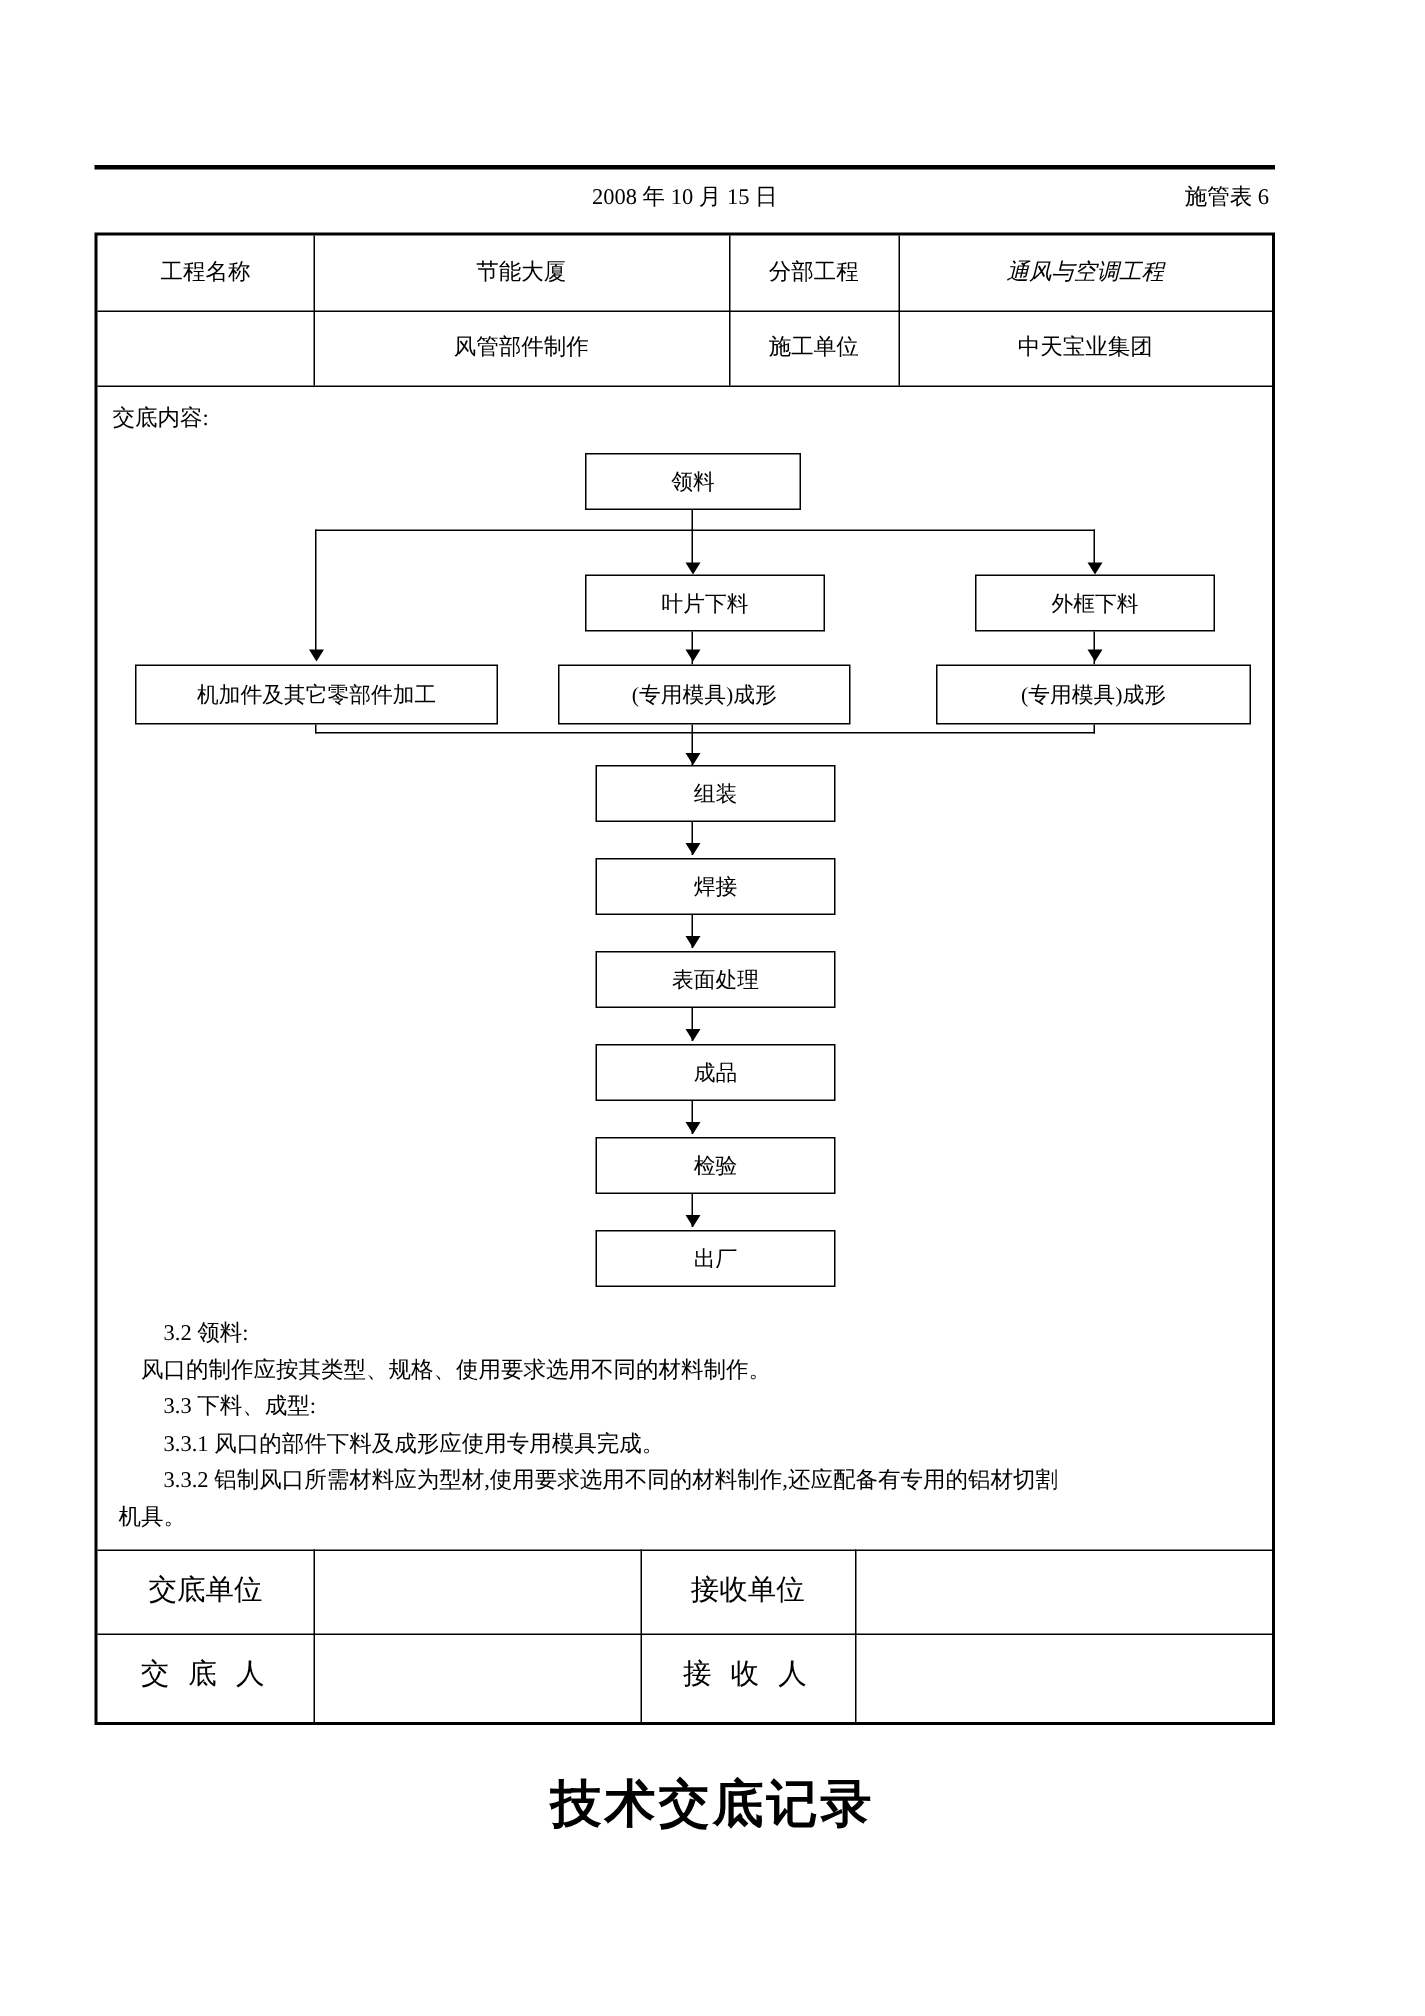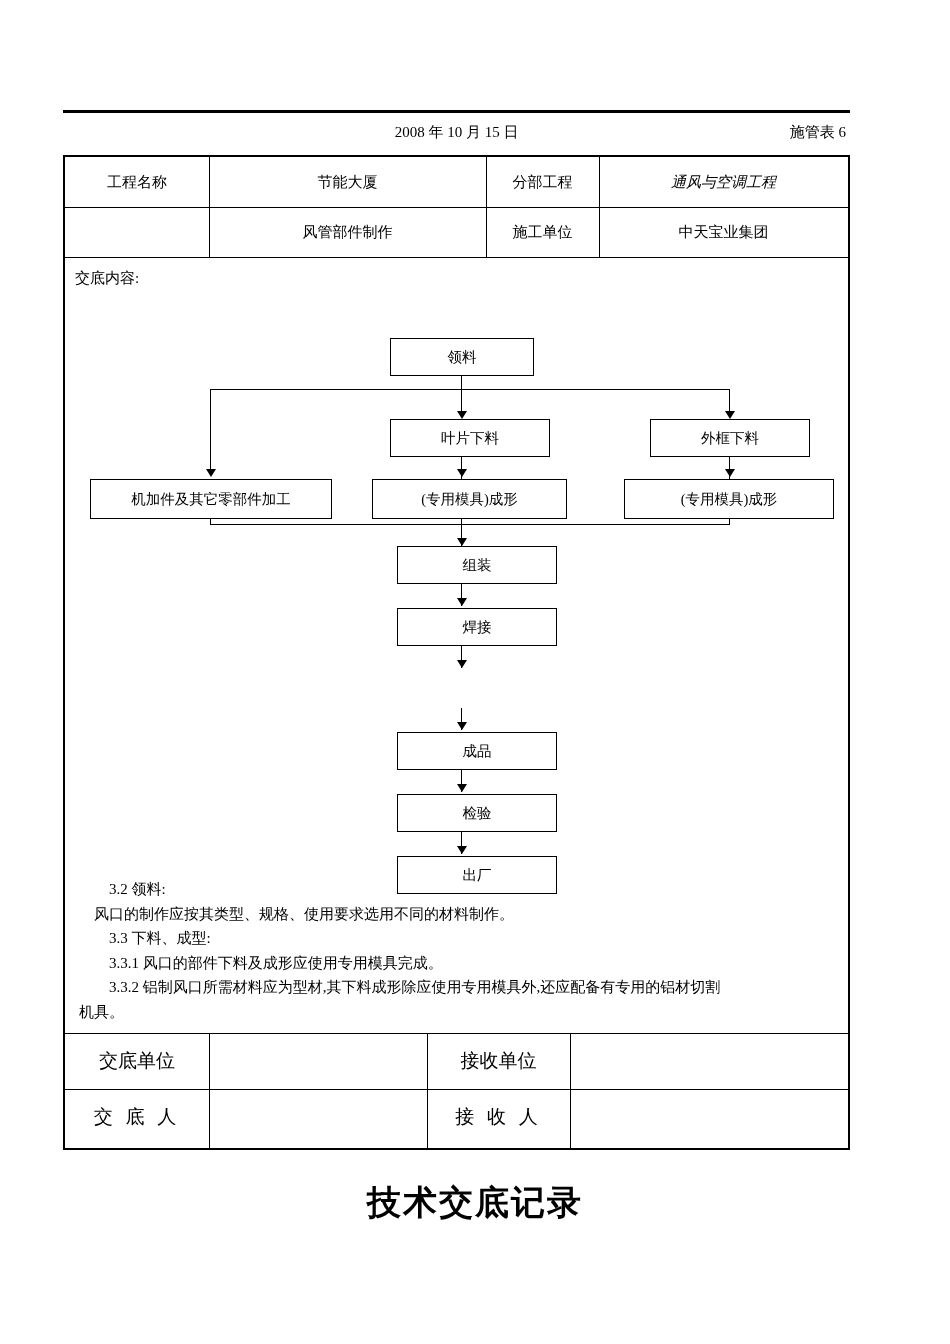--- a/index.html
+++ b/index.html
@@ -88,21 +88,21 @@
   .content-label {
     position: absolute;
     left: 10px; top: 112px;
     font-size: 15px;
   }
 
   
   .flow {
     position: absolute;
     left: 0; top: 0;
-    width: 787px; height: 700px; margin-top: 36px;
+    width: 787px; height: 700px;
   }
   .fbox {
     position: absolute;
     border: 1.3px solid #000;
     box-sizing: border-box;
     background: #fff;
     text-align: center;
     font-size: 14.5px;
     display: flex;
     align-items: center;
@@ -245,40 +245,41 @@
       <div class="arrow" style="left:392px; top:345px;"></div>
 
       <div class="fbox" style="left:332px; top:353px; width:160px; height:38px;">组装</div>
       <div class="conn conn-v" style="left:396px; top:391px; height:22px;"></div>
       <div class="arrow" style="left:392px; top:405px;"></div>
 
       <div class="fbox" style="left:332px; top:415px; width:160px; height:38px;">焊接</div>
       <div class="conn conn-v" style="left:396px; top:453px; height:22px;"></div>
       <div class="arrow" style="left:392px; top:467px;"></div>
 
+      <div class="fbox" style="left:332px; top:477px; width:160px; height:38px;">表面处理</div>
       <div class="conn conn-v" style="left:396px; top:515px; height:22px;"></div>
       <div class="arrow" style="left:392px; top:529px;"></div>
 
       <div class="fbox" style="left:332px; top:539px; width:160px; height:38px;">成品</div>
       <div class="conn conn-v" style="left:396px; top:577px; height:22px;"></div>
       <div class="arrow" style="left:392px; top:591px;"></div>
 
       <div class="fbox" style="left:332px; top:601px; width:160px; height:38px;">检验</div>
       <div class="conn conn-v" style="left:396px; top:639px; height:22px;"></div>
       <div class="arrow" style="left:392px; top:653px;"></div>
 
       <div class="fbox" style="left:332px; top:663px; width:160px; height:38px;">出厂</div>
     </div>
 
     <div class="body-text" style="top:720px;">
       <p class="ind">3.2 领料:</p>
       <p class="ind2">风口的制作应按其类型、规格、使用要求选用不同的材料制作。</p>
       <p class="ind">3.3 下料、成型:</p>
       <p class="ind">3.3.1 风口的部件下料及成形应使用专用模具完成。</p>
-      <p class="ind">3.3.2 铝制风口所需材料应为型材,其下料成形除应使用专用模具外,还应配备有专用的铝材切割</p>
+      <p class="ind">3.3.2 铝制风口所需材料应为型材,使用要求选用不同的材料制作,还应配备有专用的铝材切割</p>
       <p>机具。</p>
     </div>
 
     <div class="hline" style="top:876px; width:783px;"></div>
 
     <div class="sig-row" style="top:876px;">
       <div class="sig-cell" style="left:0;    width:144px;">交底单位</div>
       <div class="sig-cell" style="left:144px;width:218px;"></div>
       <div class="sig-cell" style="left:362px;width:143px;">接收单位</div>
       <div class="sig-cell" style="left:505px;width:278px;"></div>

